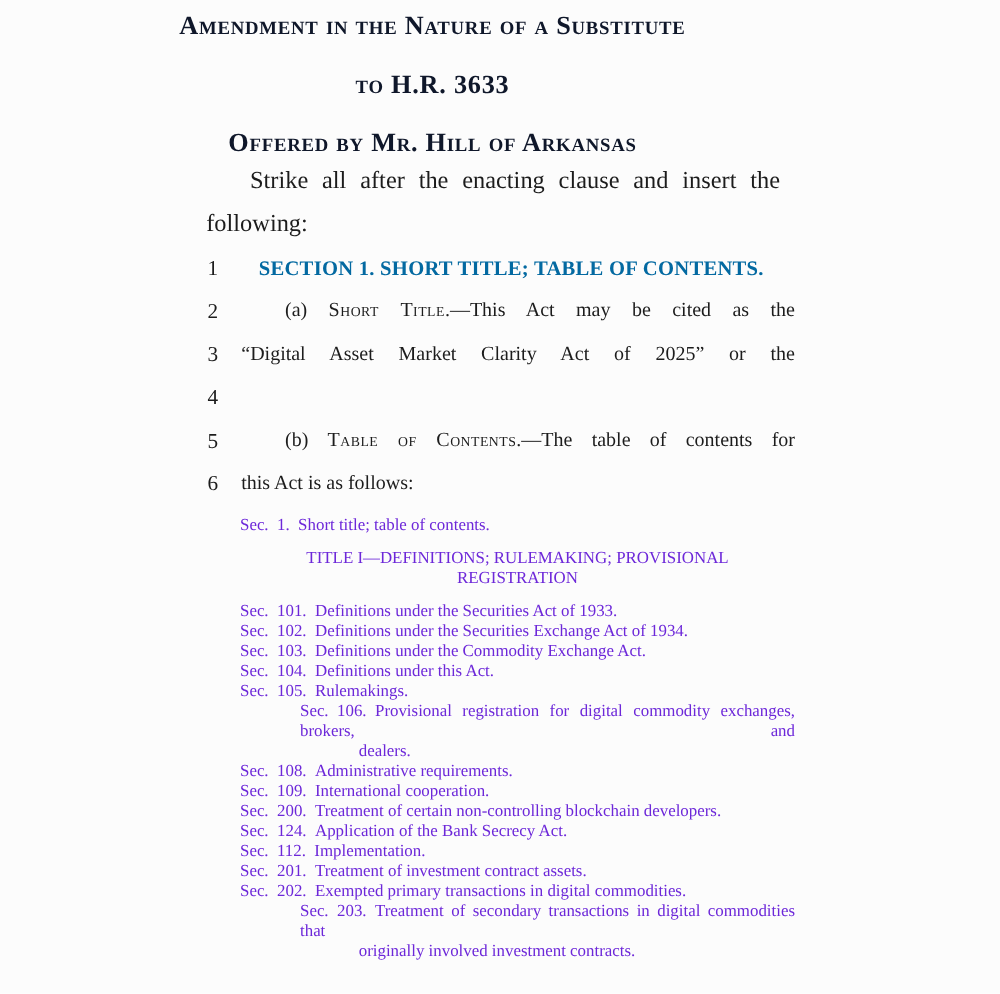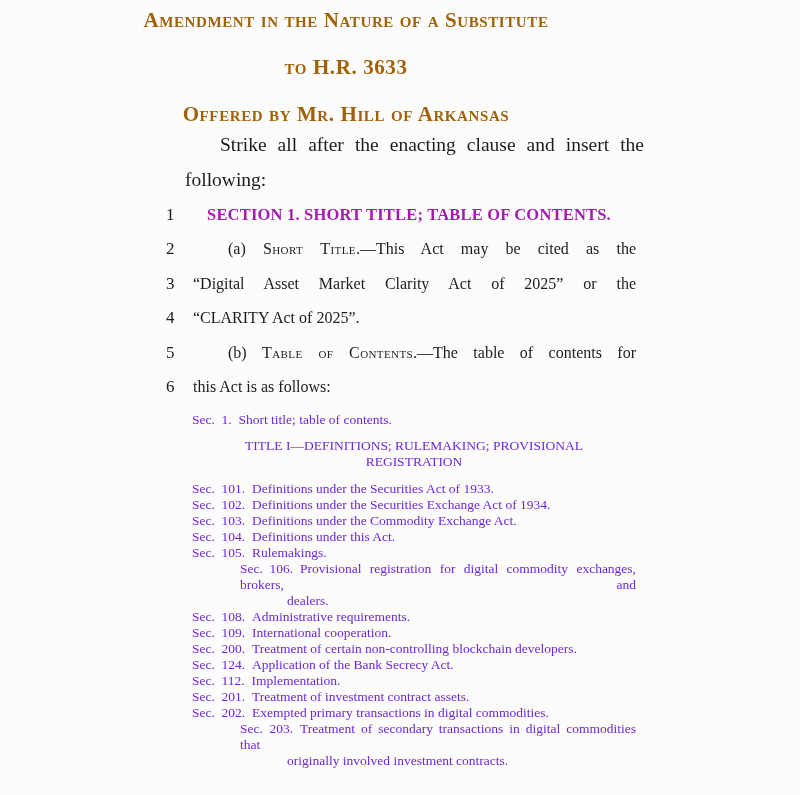--- a/index.html
+++ b/index.html
@@ -14,35 +14,35 @@
   }
 
   
   .doc-header {
     position: absolute;
     top: 9px;
     left: 0;
     width: 692px;
     text-align: center;
     font-weight: 700;
-    color: #a16207;
+    color: #0f172a;
   }
   .doc-header .hline {
     font-size: 21px;
     font-variant: small-caps;
     letter-spacing: 0.6px;
     line-height: 23px;
   }
   .doc-header .hline + .hline { margin-top: 24px; }
 
   
   .intro {
     position: absolute;
     top: 127px;
-    left: 185px;
+    left: 165px;
     width: 459px;
     font-size: 19.5px;
   }
   .intro .il {
     height: 35px;
     line-height: 35px;
     white-space: nowrap;
   }
   .intro .il.just {
     white-space: normal;
@@ -71,21 +71,21 @@
     width: 443px;
     font-size: 16px;
   }
   .bline .txt.just { text-align: justify; text-align-last: justify; }
   .bline .txt.ind { text-indent: 35px; }
   .bline .txt.boldhead {
     font-weight: 700;
     font-size: 16.5px;
     padding-left: 14px;
     width: 429px;
-    color: #a21caf;
+    color: #0369a1;
     letter-spacing: 0.2px;
   }
   .sc { font-variant: small-caps; letter-spacing: 0.4px; }
 
   
   .toc {
     position: absolute;
     top: 412px;
     left: 192px;
     width: 444px;
@@ -121,21 +121,20 @@
       <div class="bline">
         <span class="num">2</span>
         <div class="txt just ind"><span>(a) </span><span class="sc">Short Title</span><span>.—This Act may be cited as the</span></div>
       </div>
       <div class="bline">
         <span class="num">3</span>
         <div class="txt just"><span>“Digital Asset Market Clarity Act of 2025” or the</span></div>
       </div>
       <div class="bline">
         <span class="num">4</span>
-        <div class="txt"><span>“CLARITY Act of 2025”.</span></div>
       </div>
       <div class="bline">
         <span class="num">5</span>
         <div class="txt just ind"><span>(b) </span><span class="sc">Table of Contents</span><span>.—The table of contents for</span></div>
       </div>
       <div class="bline">
         <span class="num">6</span>
         <div class="txt"><span>this Act is as follows:</span></div>
       </div>
     </div>

